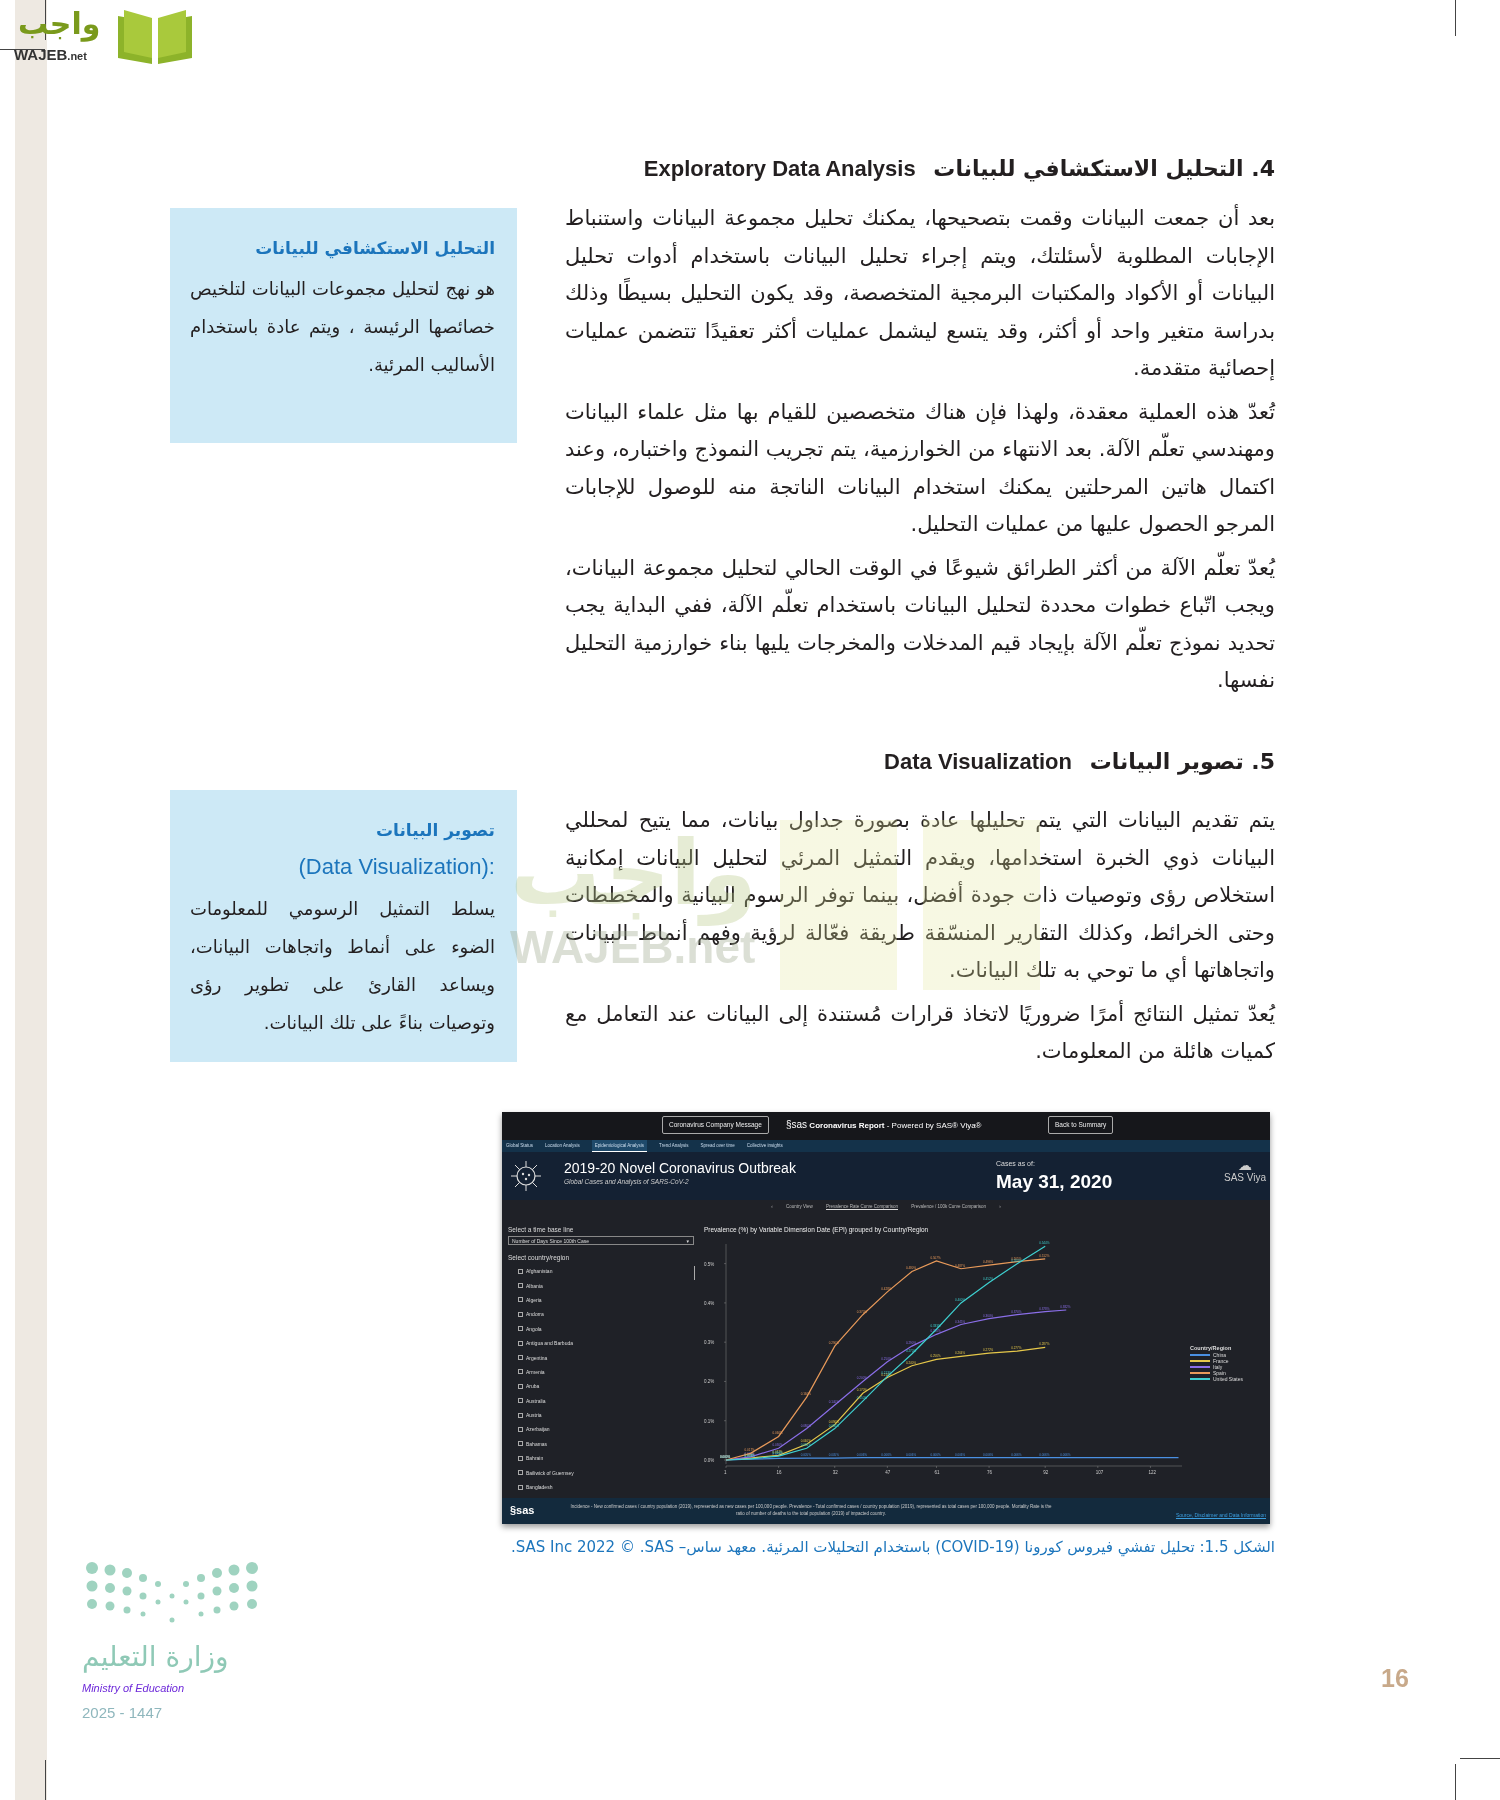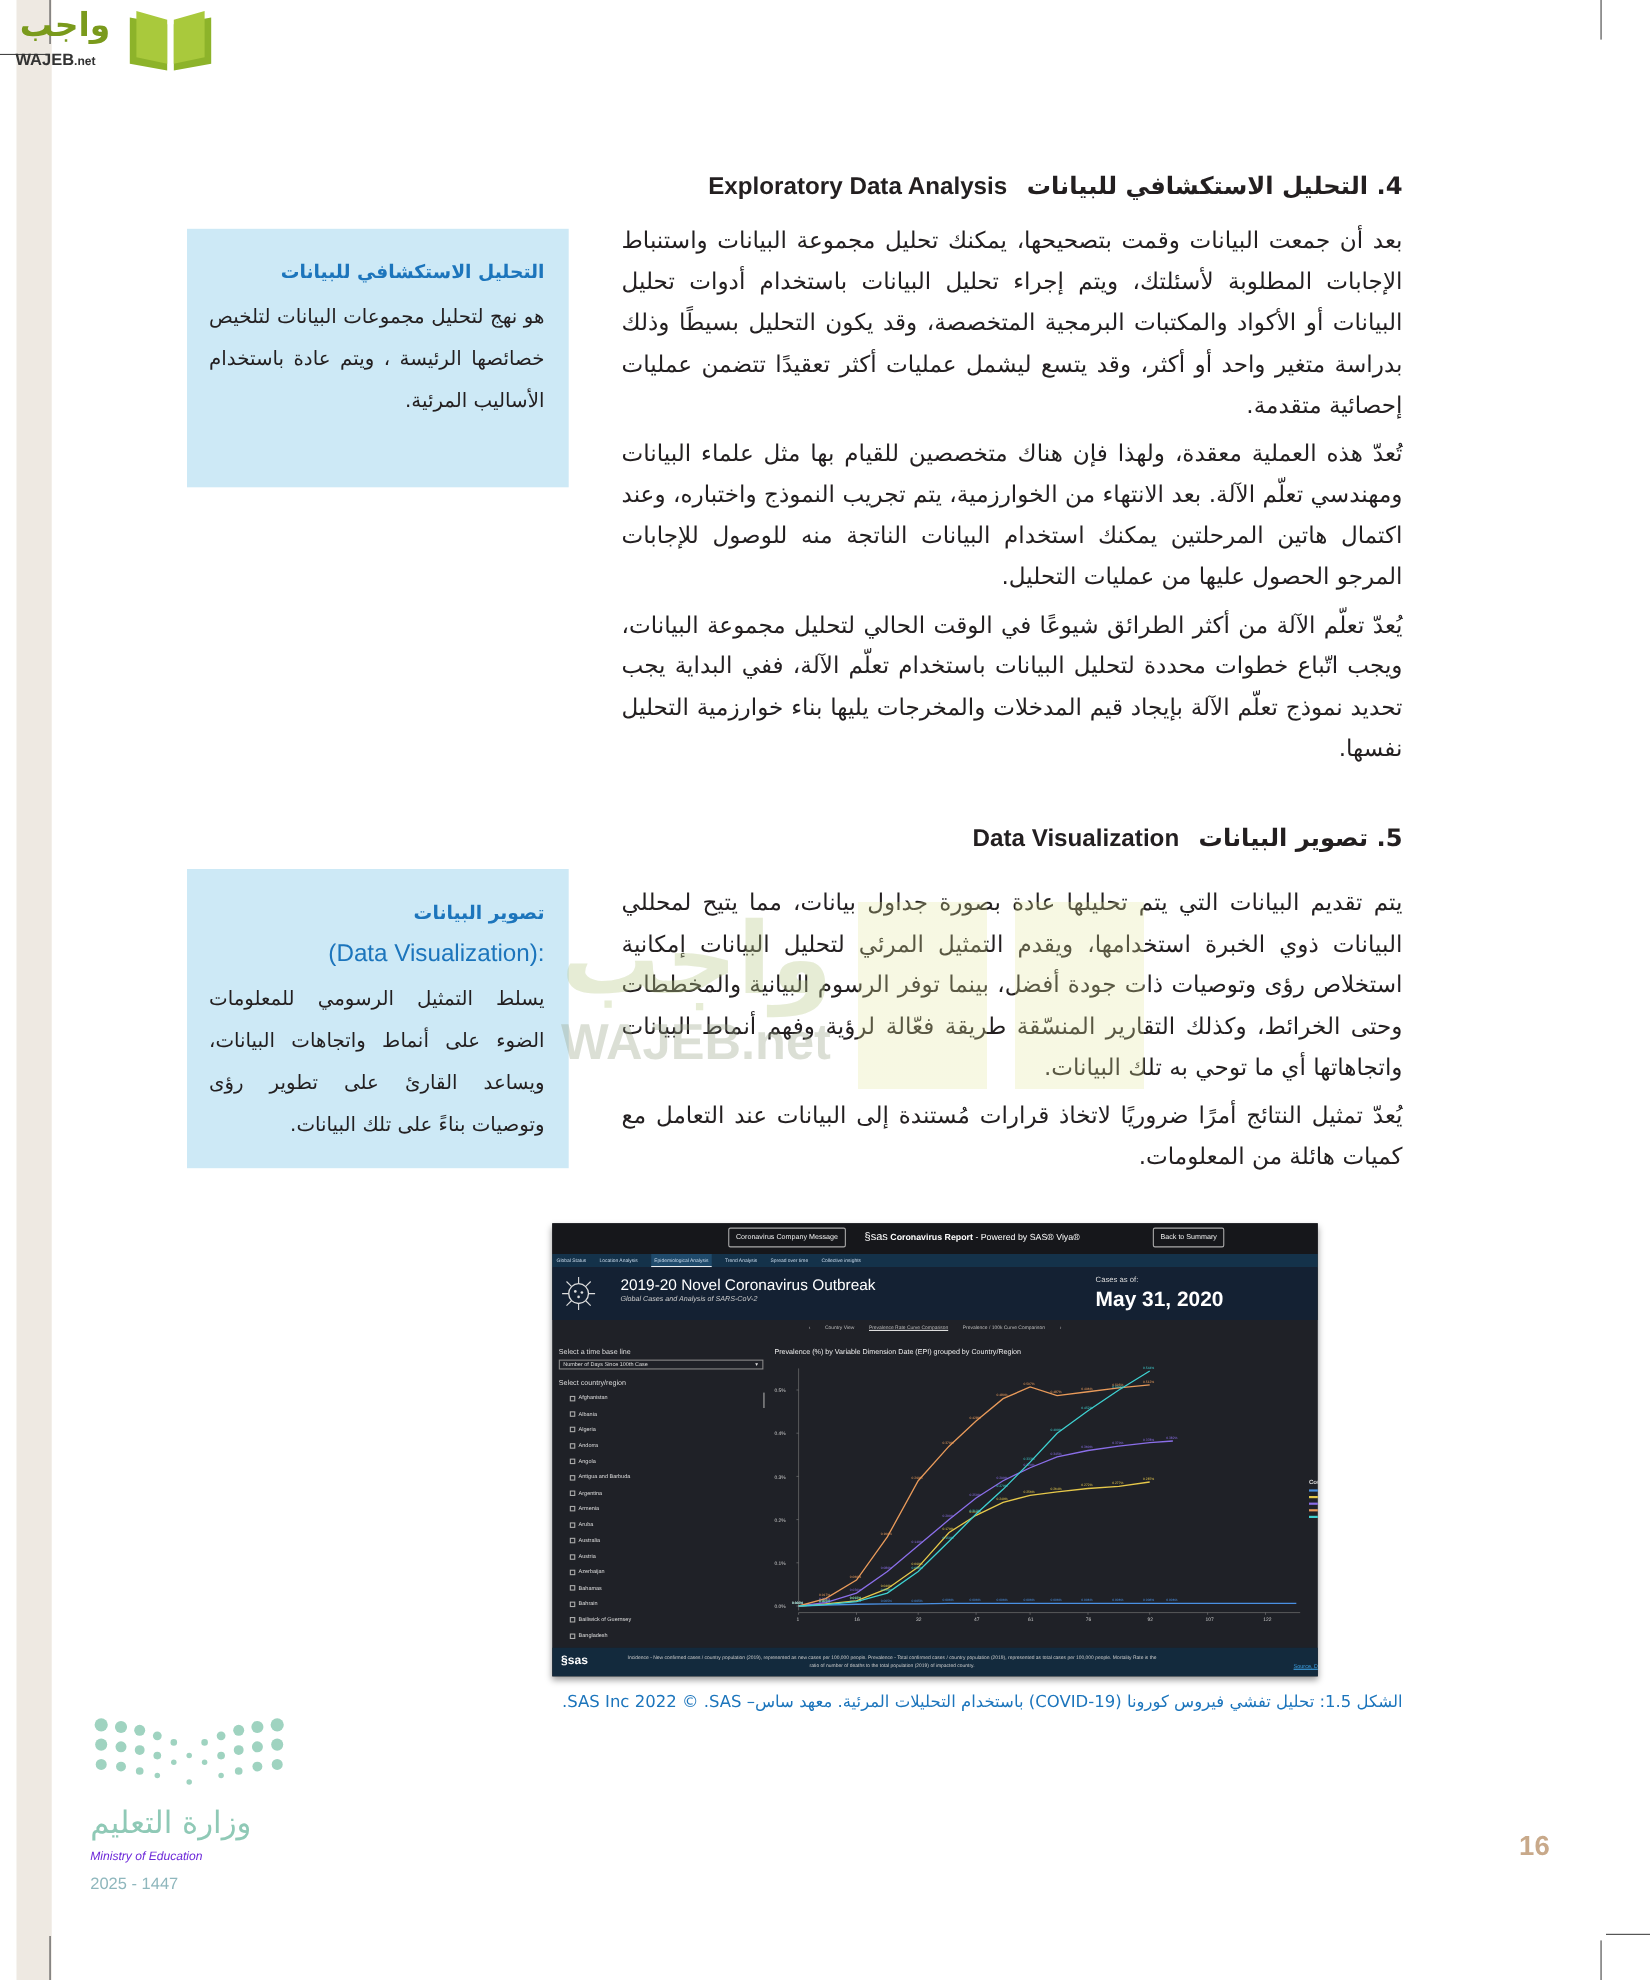--- a/index.html
+++ b/index.html
@@ -27,21 +27,21 @@
   .sidebox .term-en { color: #1c75bc; font-family: "Liberation Sans", sans-serif; font-size: 22px; line-height: 38px; }
   .sidebox .def { font-size: 18px; line-height: 38px; text-align: justify; color: #231f20; margin-top: 4px; }
 
   
   .watermark { position: absolute; left: 510px; top: 820px; width: 600px; height: 170px; pointer-events: none; opacity: 0.35; }
   .wm-ar { position: absolute; left: 0; top: 0; font-size: 90px; font-weight: bold; color: #b8c98a; direction: rtl; }
   .wm-en { position: absolute; left: 0; top: 100px; font-size: 46px; font-weight: bold; color: #9aa58a; font-family: "Liberation Sans", sans-serif; }
   .wm-book { position: absolute; left: 270px; top: 0; width: 260px; height: 170px; background: linear-gradient(90deg,#e4e89c 0 45%, transparent 45% 55%, #e4e89c 55% 100%); opacity: 0.8; }
 
   
-  .dash { position: absolute; left: 502px; top: 1112px; width: 696px; height: 412px; background: #1f2127; font-family: "Liberation Sans", sans-serif; color: #e8e8e8; overflow: hidden; box-shadow: 0 3px 6px rgba(0,0,0,0.4); }
+  .dash { position: absolute; left: 502px; top: 1112px; width: 768px; height: 412px; background: #1f2127; font-family: "Liberation Sans", sans-serif; color: #e8e8e8; overflow: hidden; box-shadow: 0 3px 6px rgba(0,0,0,0.4); }
   .dash-top { height: 28px; background: #16171b; position: relative; font-size: 7px; }
   .dash-btn { position: absolute; top: 4px; height: 18px; border: 1px solid #aaa; border-radius: 2px; padding: 0 6px; line-height: 16px; color: #eee; font-size: 6.5px; }
   .dash-title { position: absolute; left: 284px; top: 7px; font-size: 8px; color: #fff; white-space: nowrap; }
   .dash-title b { font-weight: bold; }
   .dash-nav { height: 12px; background: #14324a; display: flex; gap: 12px; padding-left: 4px; font-size: 4.5px; color: #cde; line-height: 12px; }
   .dash-nav span.active { background: #1f4a6b; padding: 0 3px; border-bottom: 1px solid #fff; }
   .dash-banner { height: 48px; background: #142133; position: relative; }
   .virus-icon { position: absolute; left: 8px; top: 8px; width: 32px; height: 32px; }
   .banner-title { position: absolute; left: 62px; top: 8px; font-size: 14px; color: #fff; }
   .banner-sub { position: absolute; left: 62px; top: 26px; font-size: 6.5px; font-style: italic; color: #ccc; }

